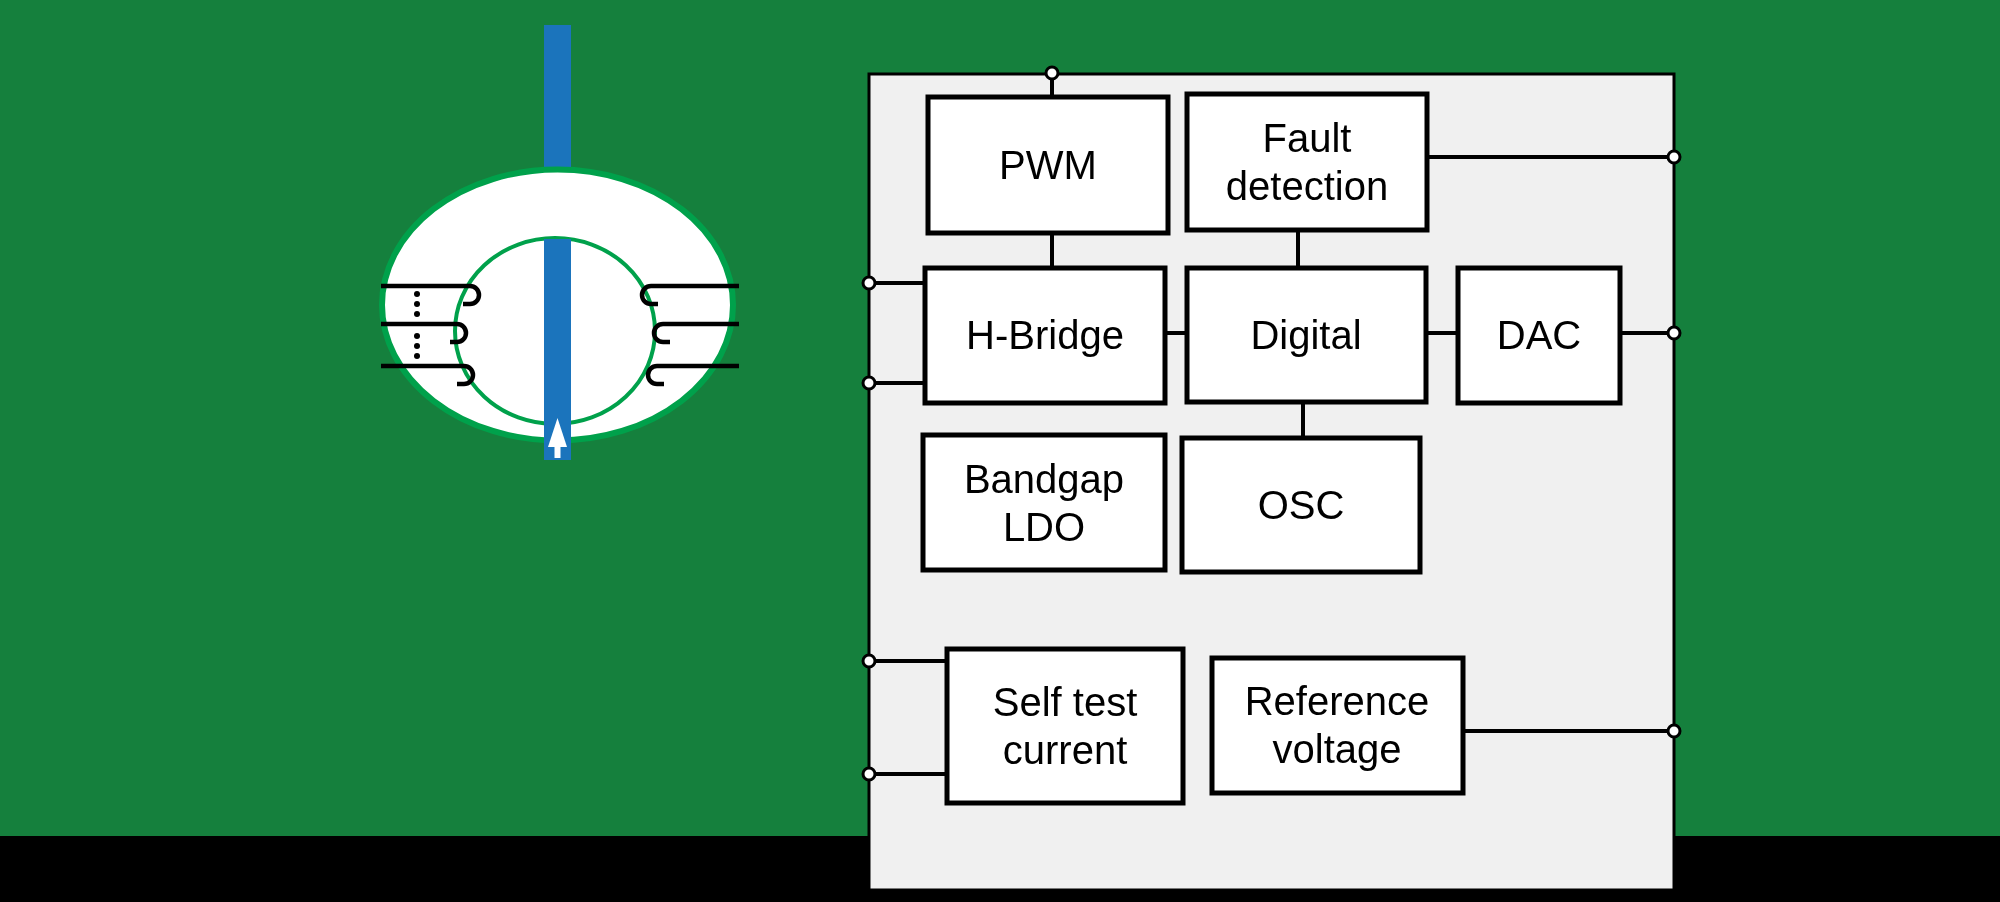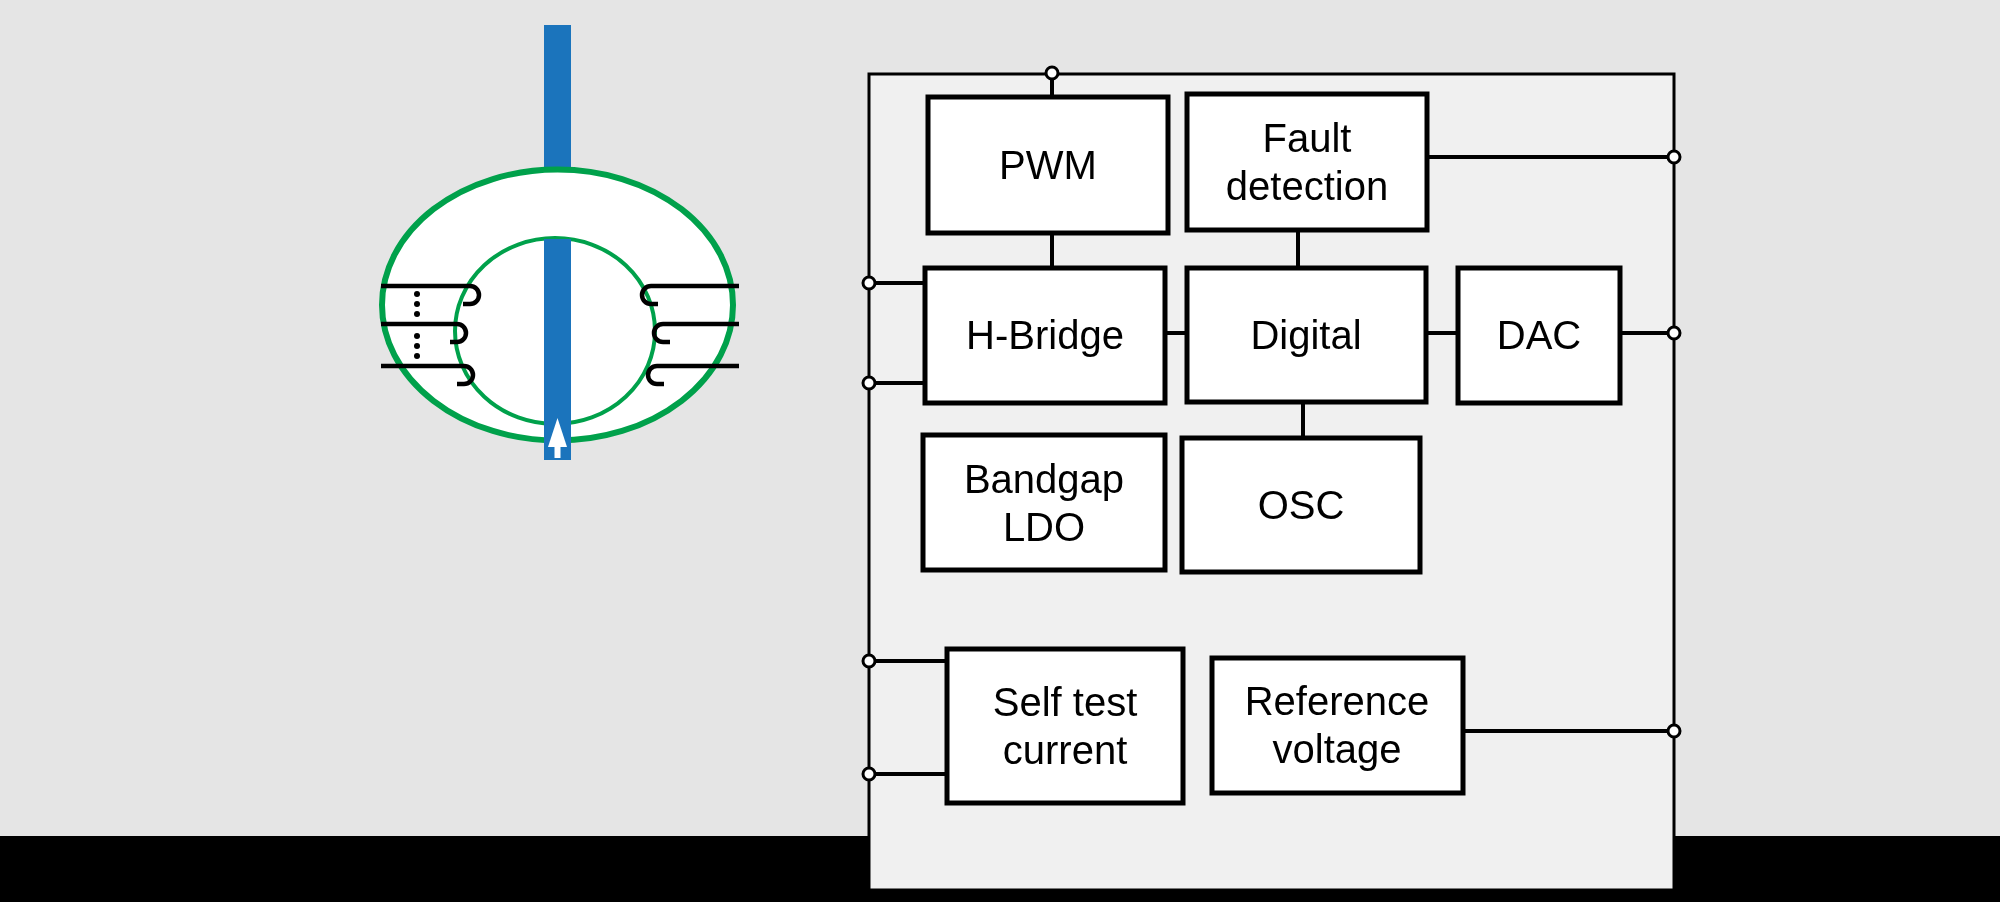--- a/index.html
+++ b/index.html
@@ -7,21 +7,21 @@
     padding: 0;
     background: #000000;
     width: 2000px;
     height: 902px;
     overflow: hidden;
   }
   #canvas {
     position: relative;
     width: 2000px;
     height: 836px;
-    background: #e5e5e5;
+    background: #15803d;
   }
   svg {
     position: absolute;
     left: 0;
     top: 0;
   }
   text {
     font-family: "Liberation Sans", sans-serif;
     font-size: 40px;
     fill: #000000;

